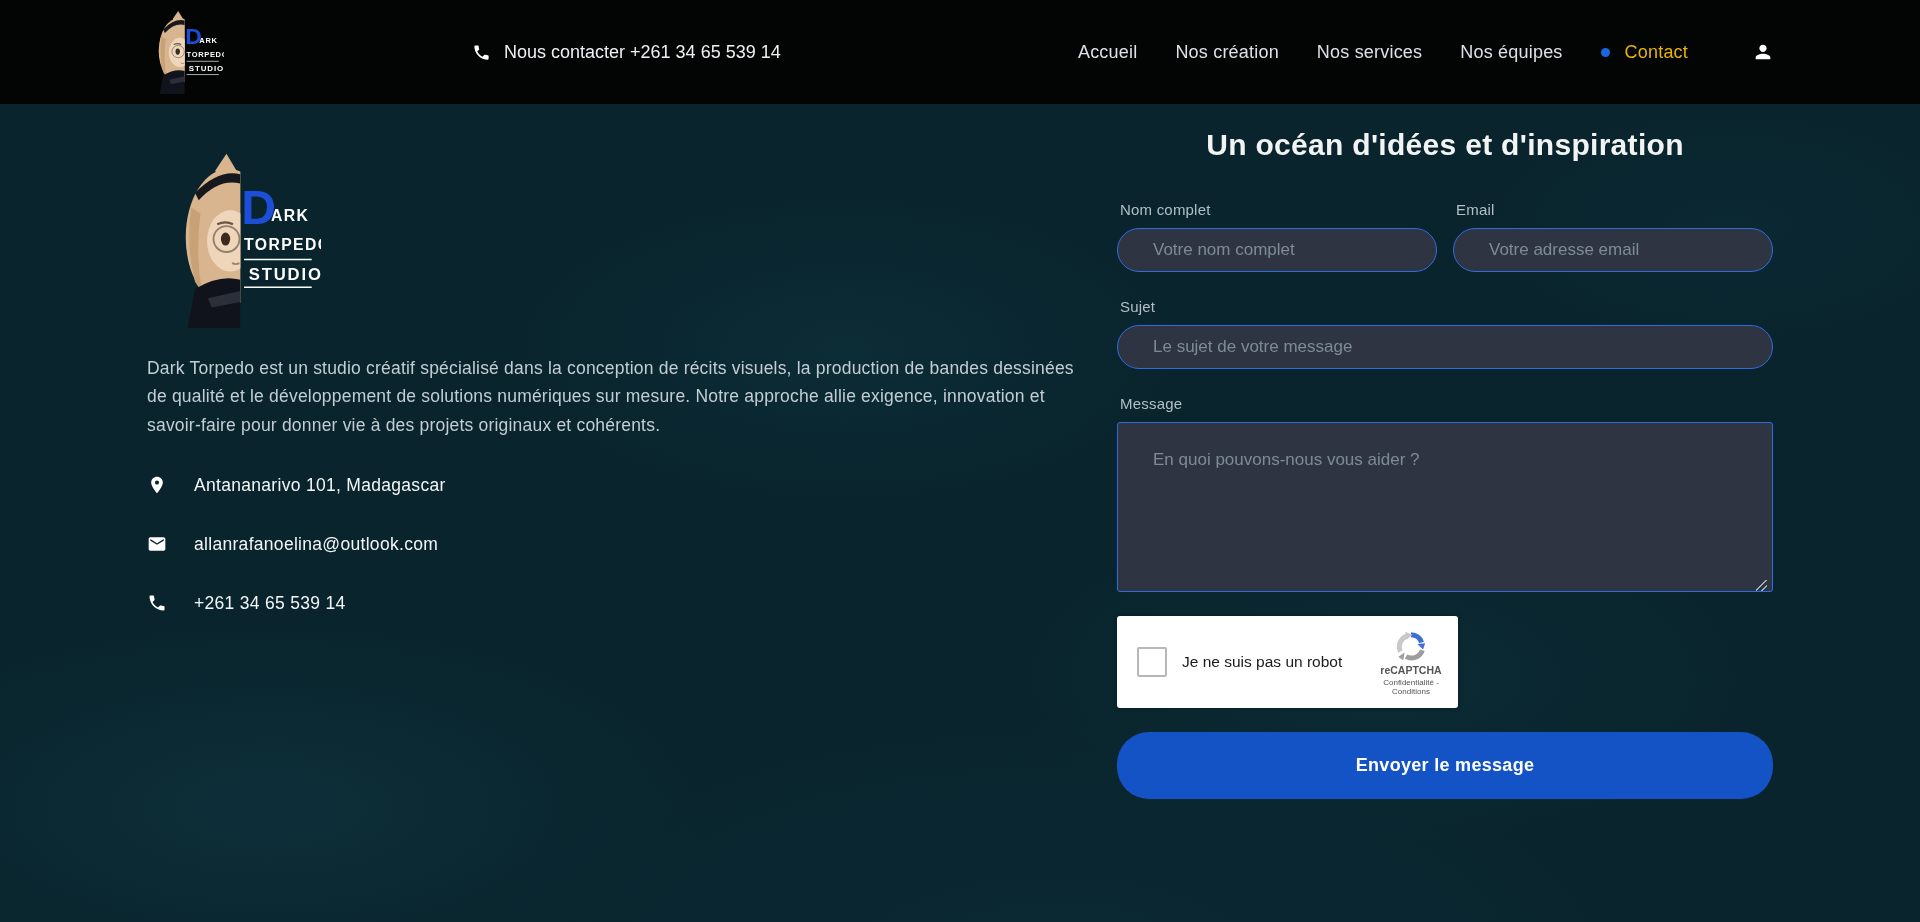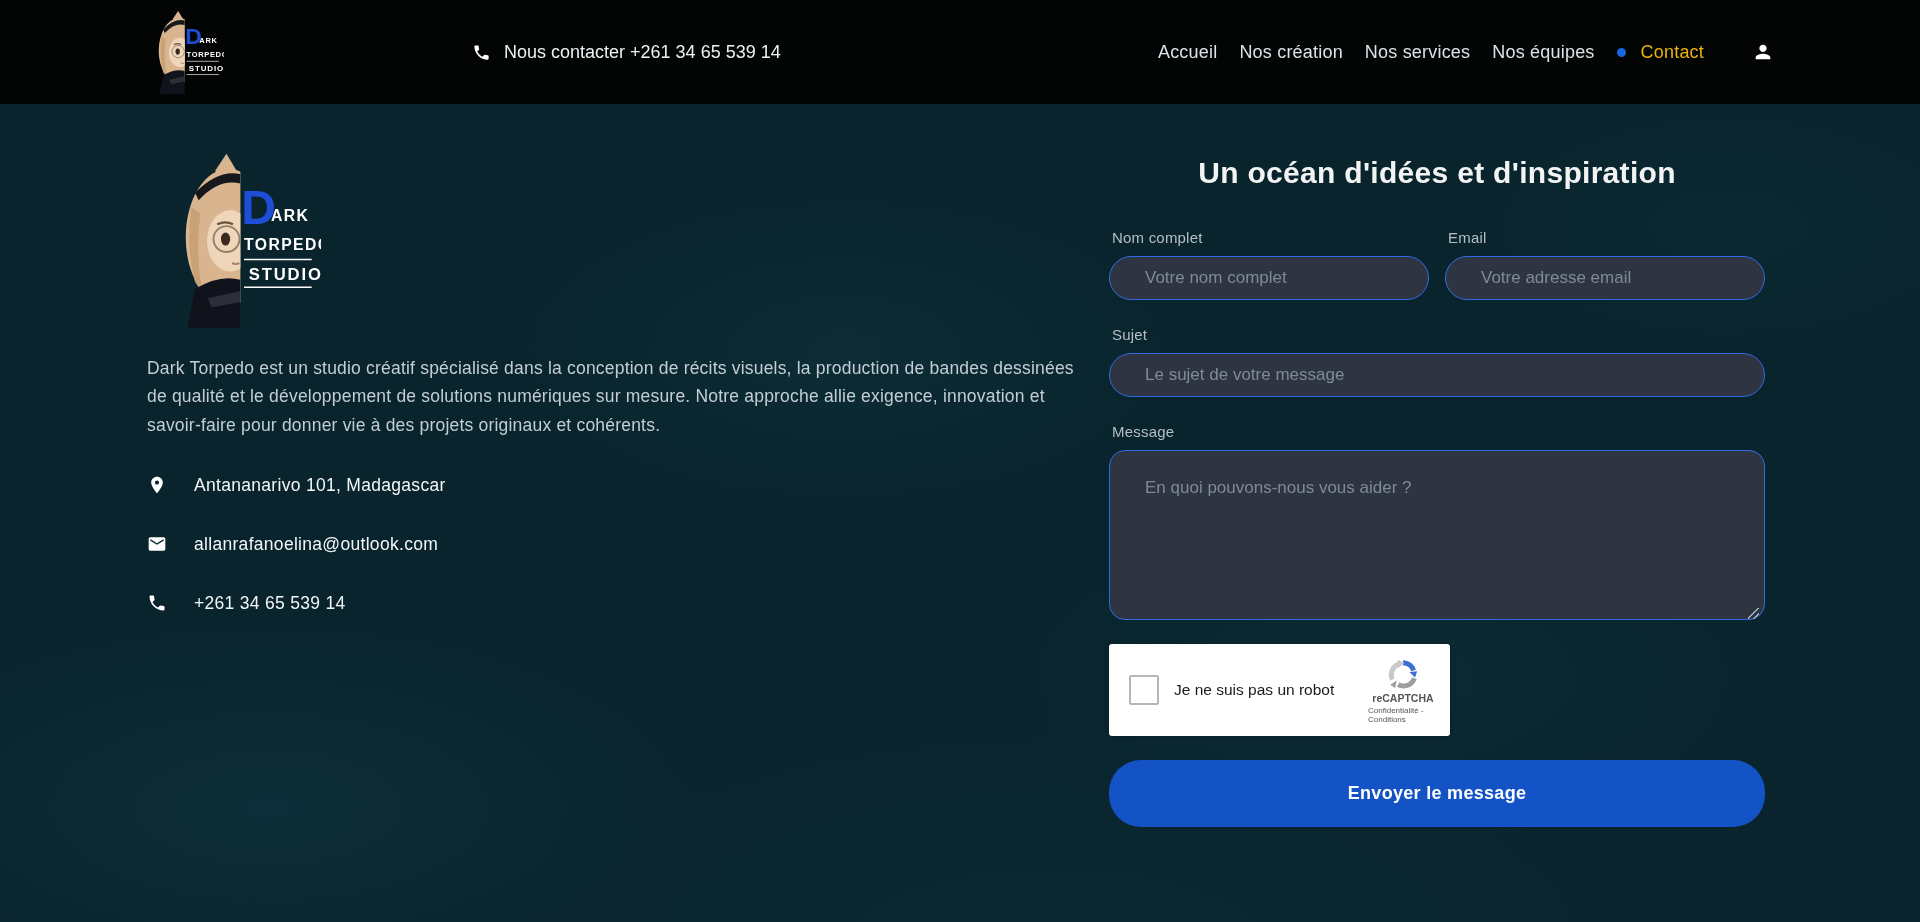--- a/index.html
+++ b/index.html
@@ -15,21 +15,21 @@
     display:flex; align-items:center;
     padding:0 146px 0 150px;
   }
   .logo-small svg { width:74px; height:84px; display:block; }
   .nav-contact {
     display:flex; align-items:center; gap:13px;
     margin-left:248px; color:#eef2f5; font-size:18px; cursor:pointer;
   }
   .nav-contact svg { width:19px; height:19px; fill:#ffffff; }
   .nav-links {
-    margin-left:auto; display:flex; align-items:center; gap:22px;text-align:right;
+    margin-left:auto; display:flex; align-items:center; gap:38px;text-align:right;
   }
   .nav-link {
     color:#dde2e8; font-size:18px; text-decoration:none; cursor:pointer;
     letter-spacing:.2px;
   }
   .nav-link.active { color:#eab308; display:flex; align-items:center; gap:15px; }
   .active-dot { width:9px; height:9px; border-radius:50%; background:#1767e0; display:inline-block; }
   .nav-user { margin-left:26px; cursor:pointer; }
   .nav-user svg { width:22px; height:22px; fill:#ffffff; display:block; }
 
@@ -58,39 +58,39 @@
   }
   .contact-list { margin-top:28px; display:flex; flex-direction:column; }
   .contact-item {
     display:flex; align-items:center; gap:27px;
     color:#f3f6f7; font-size:17.5px; letter-spacing:.3px;
     min-height:36px; margin-bottom:23px;
   }
   .contact-item svg { width:20px; height:20px; fill:#ffffff; flex:0 0 auto; }
 
   
-  .form-col { width:656px; margin-left:32px; padding-top:52px; }
+  .form-col { width:656px; margin-left:40px; padding-top:24px; }
   .form-title {
     text-align:center; color:#f2f3f3; font-size:30px; font-weight:bold;
     letter-spacing:.3px;
   }
   .form-row { display:flex; gap:16px; margin-top:39px; }
   .form-row + .form-row { margin-top:26px; }
   .field { flex:1; display:flex; flex-direction:column; }
   .field label {
     color:#b4bfc7; font-size:15px; margin:0 0 10px 3px; letter-spacing:.2px;
   }
   .field input, .field textarea {
     width:100%; background:#2e3442;
     border:1px solid #2e6ce2; outline:none;
     color:#e7ecf2; font-size:17px; font-family:"Liberation Sans", sans-serif;
   }
   .field input { height:44px; border-radius:31px; padding:0 35px; }
   .field textarea {
-    height:170px; border-radius:16px; padding:25px 35px;
+    height:170px; border-radius:3px; padding:25px 35px;
     resize:none; line-height:1.4;
   }
   .field input::placeholder, .field textarea::placeholder { color:#7d8b99; opacity:1; }
   .textarea-wrap { position:relative; }
   .resize-handle {
     position:absolute; right:6px; bottom:5px; width:11px; height:11px;
     background:
       linear-gradient(135deg, transparent 0 45%, #9fb0bd 45% 52%, transparent 52% 70%, #9fb0bd 70% 78%, transparent 78%);
     cursor:nwse-resize;
   }
@@ -105,21 +105,21 @@
   .recaptcha-checkbox {
     width:30px; height:30px; background:#ffffff;
     border:2px solid #b7b7b7; border-radius:2px; cursor:pointer; flex:0 0 auto;
   }
   .recaptcha-label { margin-left:15px; color:#1b1b1b; font-size:15.5px; }
   .recaptcha-brand {
     margin-left:auto; display:flex; flex-direction:column; align-items:center; width:70px;
   }
   .recaptcha-brand svg { width:34px; height:34px; display:block; }
   .recaptcha-name { font-size:10.5px; color:#555555; margin-top:1px;font-weight:bold; }
-  .recaptcha-terms { font-size:8px; color:#555555; margin-top:2px; cursor:pointer; }
+  .recaptcha-terms { font-size:8px; color:#555555; margin-top:2px; cursor:pointer;text-align:center; }
 
   .submit-btn {
     margin-top:24px; width:100%; height:67px;
     background:#1453c5; border:none; border-radius:32px;
     color:#ffffff; font-size:18px; font-weight:bold; letter-spacing:.3px;
     font-family:"Liberation Sans", sans-serif; cursor:pointer;
   }
 
   
   .lg-text { font-family:"Liberation Sans", sans-serif; font-weight:bold; }

